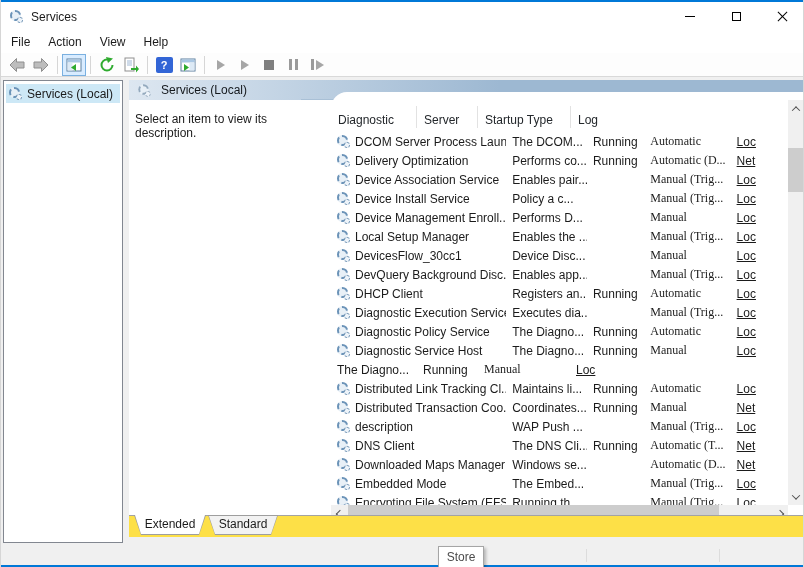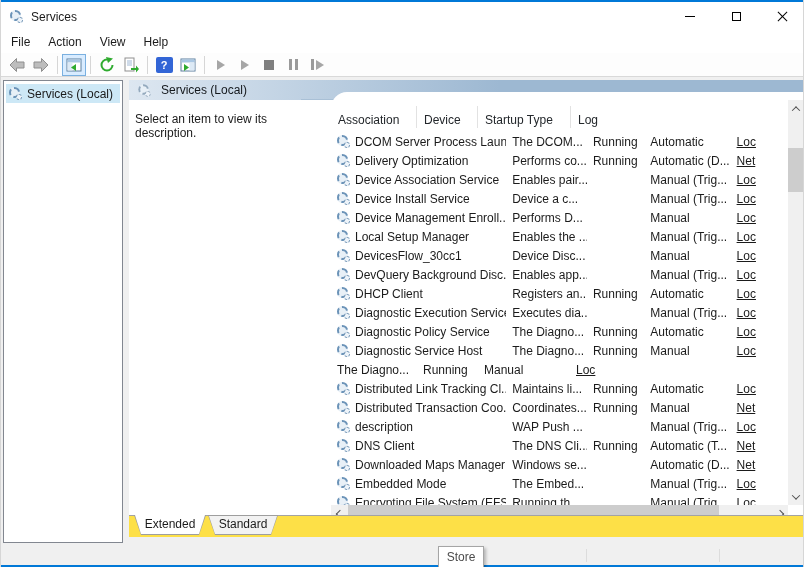--- a/index.html
+++ b/index.html
@@ -78,21 +78,21 @@
   .w-name{width:187px;} .w-desc{width:86px;} .w-status{width:61px;} .w-startup{width:93px;} .w-logon{width:60px;}
   #sort-chevron { position:absolute; left:96px; top:4px; width:7px; height:7px;
                   border-top:1px solid #5a5a5a; border-right:1px solid #5a5a5a; transform:rotate(-45deg); }
 
   
   #rows { left:330px; top:132px; width:457px; height:373px; overflow:hidden; }
   .svc-row { display:flex; height:19px; align-items:center; }
   .c-name { width:187px; display:flex; align-items:center; gap:5px; padding-left:6px; overflow:hidden; white-space:nowrap; }
   .c-desc { width:86px; padding-left:6px; overflow:hidden; white-space:nowrap; }
   .c-status { width:61px; padding-left:6px; overflow:hidden; white-space:nowrap; }
-  .c-startup { width:93px; padding-left:6px; overflow:hidden; white-space:nowrap; }
+  .c-startup { width:93px; padding-left:6px; overflow:hidden; white-space:nowrap;font-family:Liberation Serif, serif; }
   .c-logon { width:60px; padding-left:5px; overflow:hidden; white-space:nowrap;text-decoration:underline; }
 
   
   .sb-track { background:#f0f0f0; }
   #vsb { left:787px; top:100px; width:15px; height:405px; }
   #vsb .arr { position:absolute; left:0; width:15px; height:17px; display:flex; align-items:center; justify-content:center; }
   #vsb-thumb { position:absolute; left:0; top:48px; width:15px; height:44px; background:#cdcdcd; }
   #hsb { left:330px; top:505px; width:457px; height:17px; }
   #hsb .arr { position:absolute; top:0; width:17px; height:17px; display:flex; align-items:center; justify-content:center; }
   #hsb-thumb { position:absolute; left:17px; top:0; width:371px; height:17px; background:#cdcdcd; }
@@ -247,25 +247,25 @@
   <div id="band-curve" class="abs"></div>
 
   <div id="desc-pane" class="abs">
     <div id="desc-text">Select an item to view its description.</div>
   </div>
 
   <div id="list-surface" class="abs"></div>
 
   <div id="list-header" class="abs">
     <div class="hcell w-desc">
-      <span class="lbl">Association</span>
+      <span class="lbl">Diagnostic</span>
         <span class="hsep"></span>
     </div>
     <div class="hcell w-status">
-      <span class="lbl">Device</span>
+      <span class="lbl">Server</span>
         <span class="hsep"></span>
     </div>
     <div class="hcell w-startup">
       <span class="lbl">Startup Type</span>
         <span class="hsep"></span>
     </div>
     <div class="hcell w-logon">
       <span class="lbl">Log</span>
     </div>
   </div>
@@ -302,21 +302,21 @@
       <span class="c-status"></span>
       <span class="c-startup">Manual (Trig...</span>
       <span class="c-logon">Loc</span>
     </div>
 
     <div class="svc-row">
       <span class="c-name">
           <span class="gear"></span>
           <span>Device Install Service</span>
         </span>
-      <span class="c-desc">Device a c...</span>
+      <span class="c-desc">Policy a c...</span>
       <span class="c-status"></span>
       <span class="c-startup">Manual (Trig...</span>
       <span class="c-logon">Loc</span>
     </div>
 
     <div class="svc-row">
       <span class="c-name">
           <span class="gear"></span>
           <span>Device Management Enroll...</span>
         </span>

